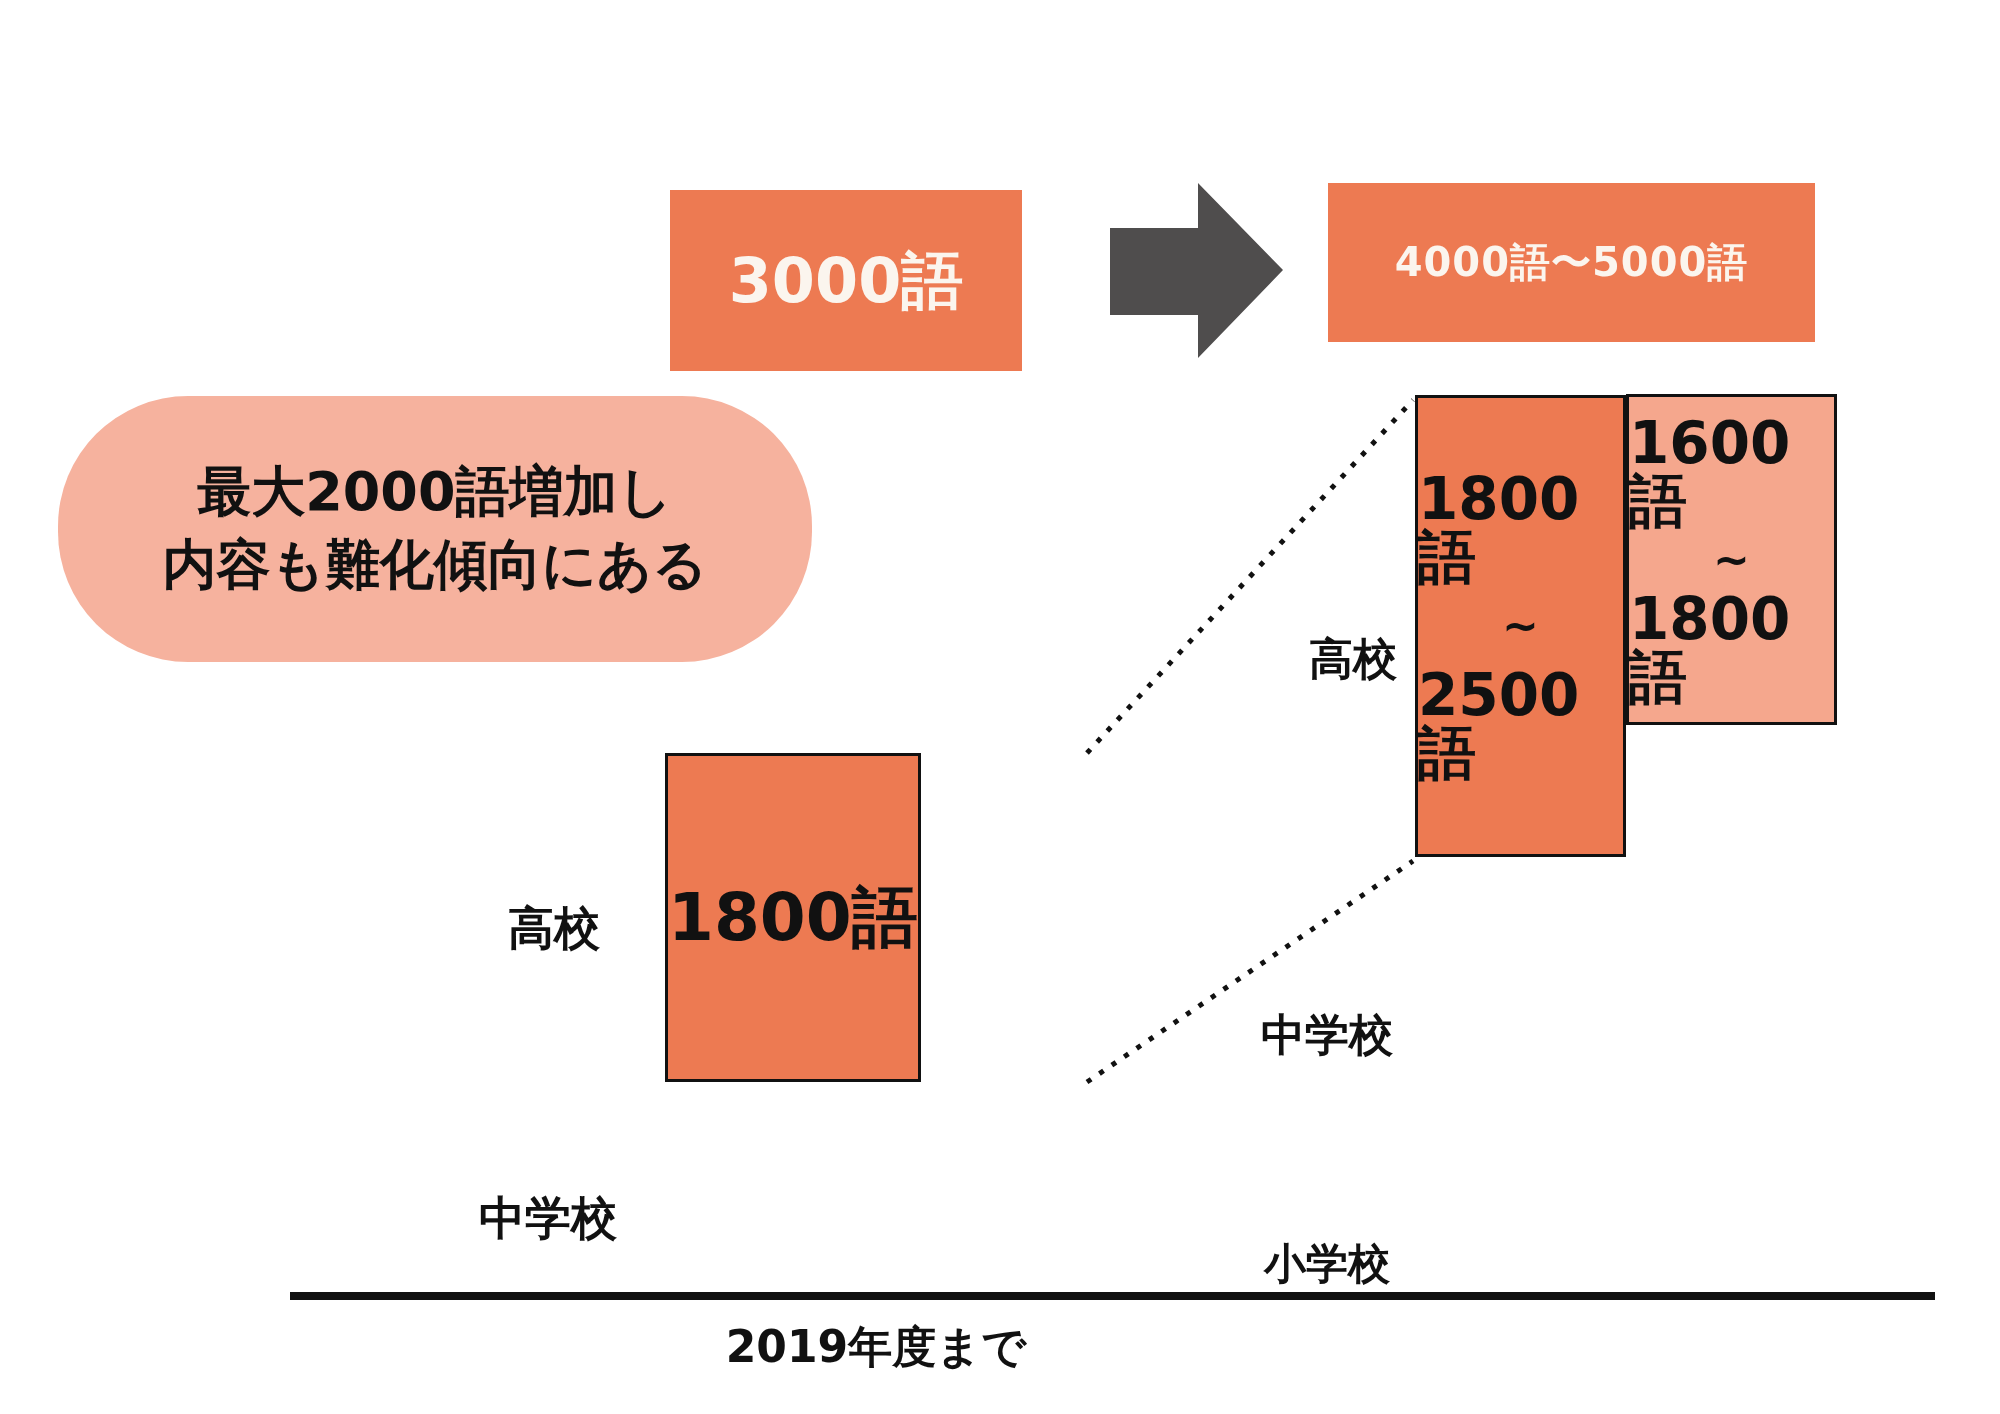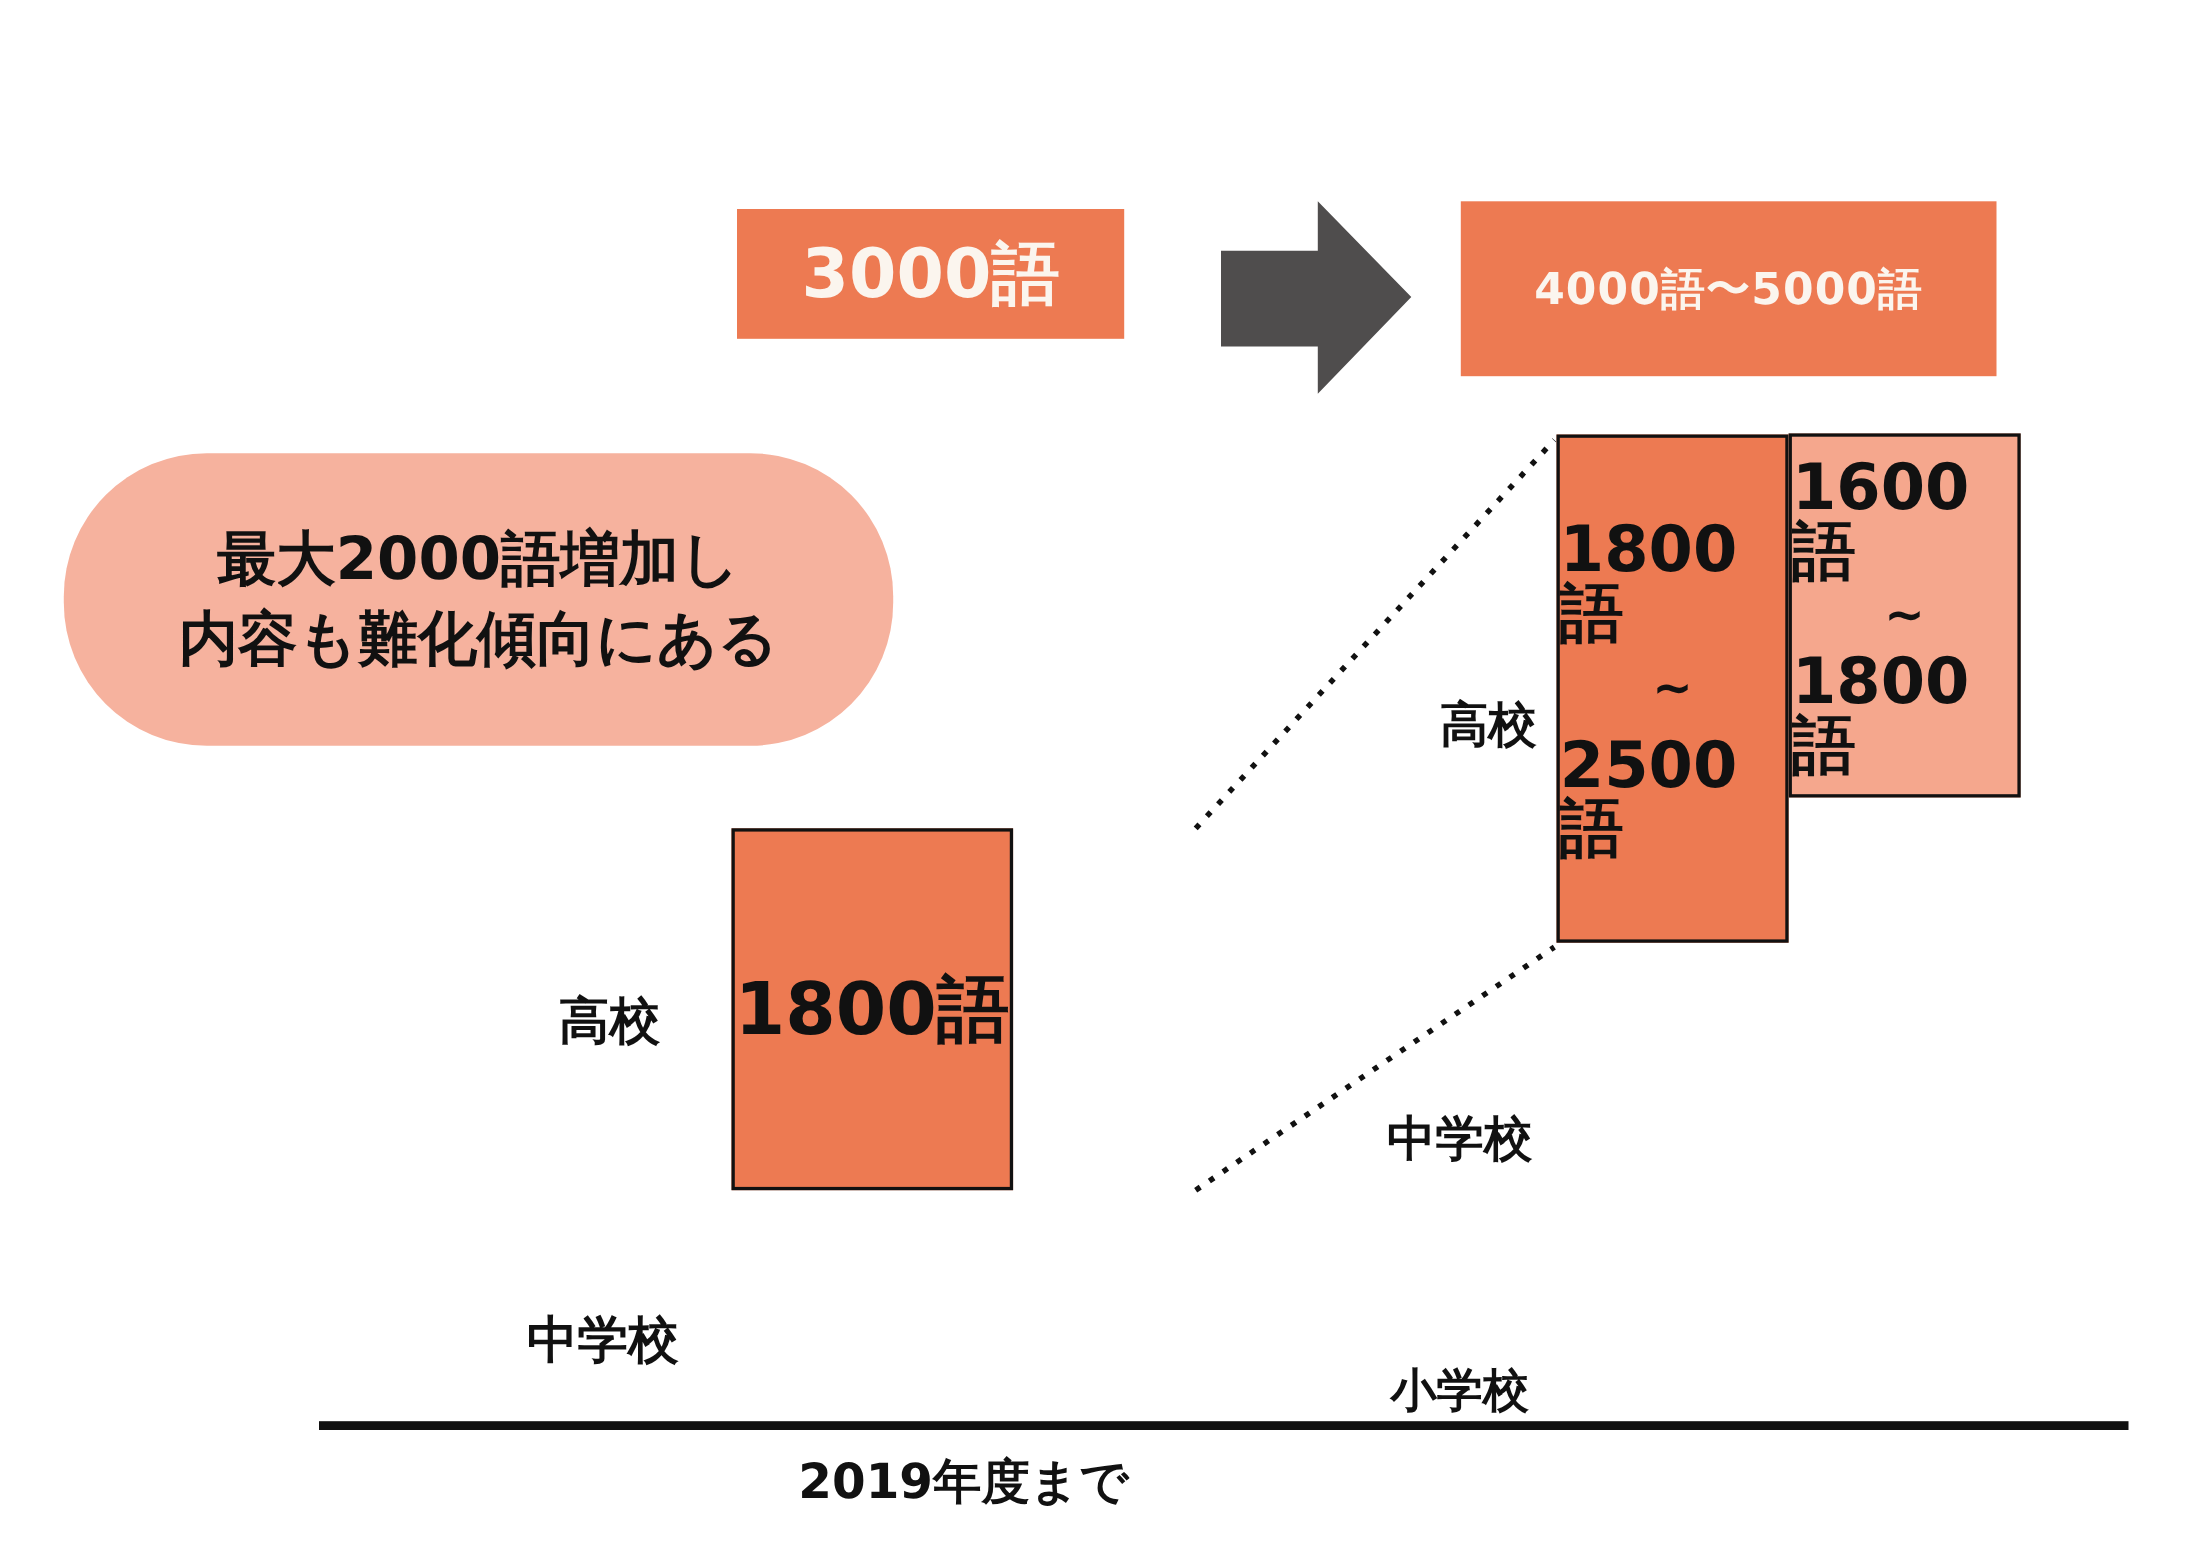--- a/index.html
+++ b/index.html
@@ -9,24 +9,24 @@
   html,body{margin:0;padding:0;background:#fff;}
   .canvas{
     position:relative;width:2000px;height:1414px;background:var(--paper);
     font-family:"DejaVu Sans","Liberation Sans",sans-serif;overflow:hidden;
   }
   .abs{position:absolute;}
   .flowbox{
     background:var(--orange);color:#FBF5EE;font-weight:bold;
     display:flex;align-items:center;justify-content:center;
   }
-  .flowbox.before{left:670px;top:190px;width:352px;height:118px;font-size:62px;}
+  .flowbox.before{left:670px;top:190px;width:352px;height:181px;font-size:62px;}
   .flowbox.after{left:1328px;top:183px;width:487px;height:159px;font-size:40px;letter-spacing:1px;}
   .bubble{
-    left:58px;top:412px;width:754px;height:266px;background:var(--bubble);
+    left:58px;top:396px;width:754px;height:266px;background:var(--bubble);
     border-radius:130px;display:flex;flex-direction:column;align-items:center;
     justify-content:center;gap:0;color:var(--ink);font-weight:bold;font-size:54px;
   }
   .bar-block{
     box-sizing:border-box;border:3px solid var(--ink);color:var(--ink);font-weight:bold;
     display:flex;flex-direction:column;align-items:center;justify-content:center;
   }
   .bar-col{position:absolute;display:flex;flex-direction:row;}
   .bar-col .bar-block + .bar-block{margin-top:-1px;}
   .col-left{left:665px;top:753px;width:422px;}

